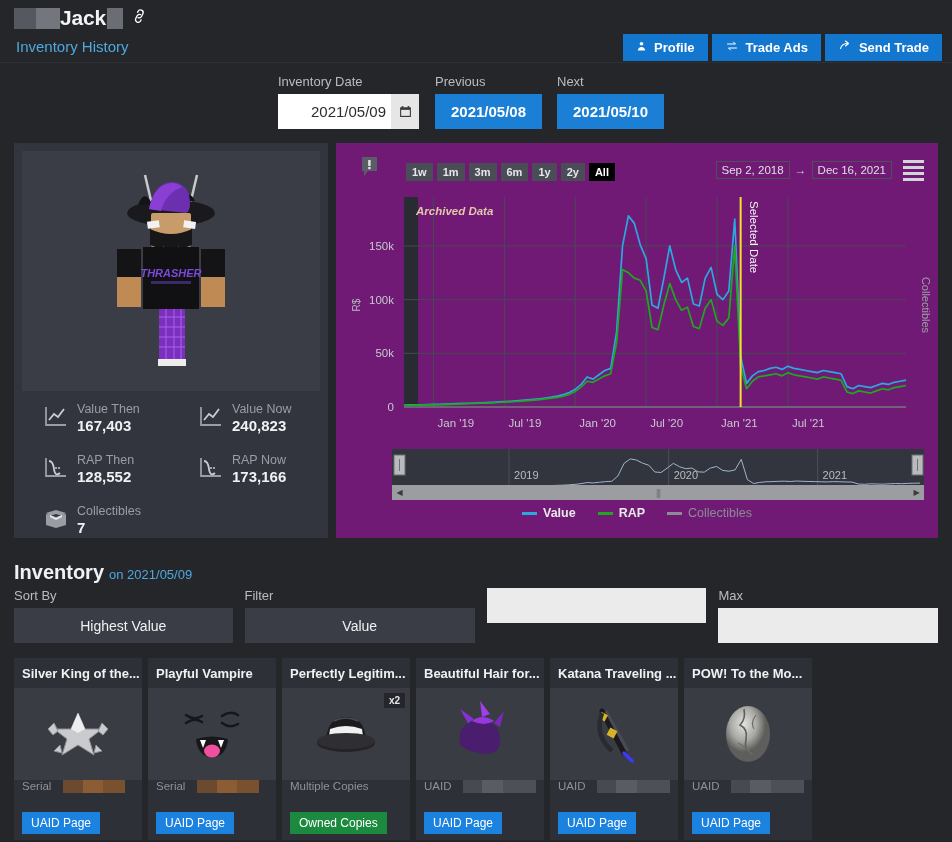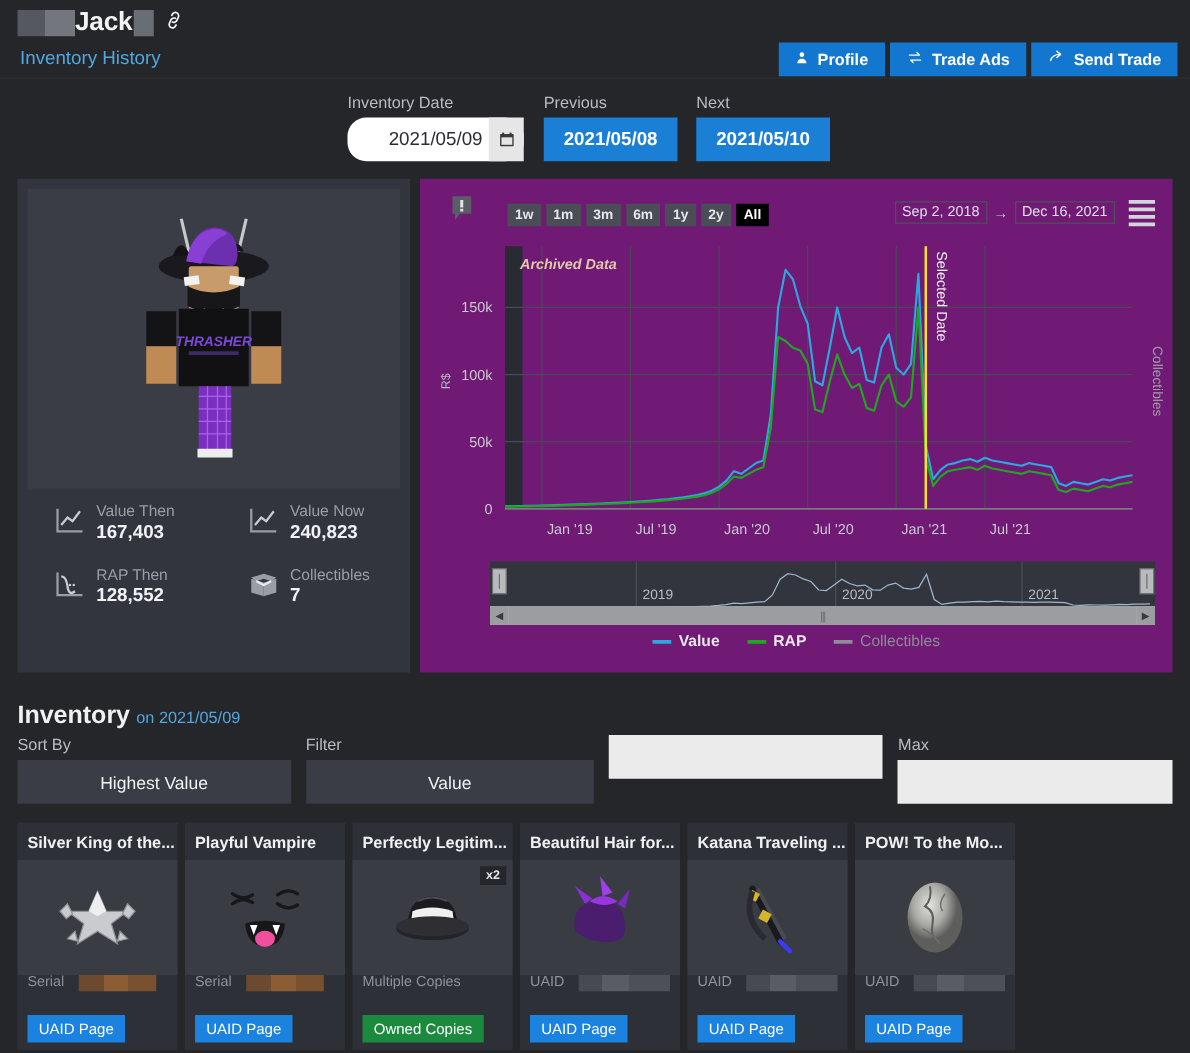--- a/index.html
+++ b/index.html
@@ -35,21 +35,21 @@
 
   .hr-top { position:absolute; left:0; top:62px; width:952px; height:1px; background:#2d3035; }
 
   
   .date-row { position:absolute; left:278px; top:74px; display:flex; align-items:flex-end; gap:0; }
   .dcol { display:flex; flex-direction:column; }
   .dlabel { font-size:13px; color:#b9bcc2; margin-bottom:5px; }
   .dateinput {
     width:141px; height:35px; background:#fff; color:#2b2d31;
     display:flex; align-items:center; justify-content:center;
-    font-size:15px; position:relative; cursor:text;border-radius:15px;
+    font-size:15px; position:relative; cursor:text;
   }
   .cal-box {
     position:absolute; right:0; top:0; width:28px; height:35px;
     background:#e6e6e6; display:flex; align-items:center; justify-content:center;
     cursor:pointer; font-size:13px; color:#333;
   }
   .dcol.prev { margin-left:16px; }
   .dcol.next { margin-left:15px; }
   .dbtn {
     width:107px; height:35px; background:#1b7fd6; color:#fff; border:none;
@@ -313,20 +313,34 @@
                 <circle cx="15" cy="12" r="1" fill="#c9ccd2" stroke="none"></circle>
               </svg>
           </span>
           <div>
             <div class="sl">RAP Then</div>
             <div class="sv">128,552</div>
           </div>
         </div>
         <div class="stat">
           <span class="sicon">
+            <svg width="24" height="22" viewBox="0 0 24 22" fill="none" stroke="#9a9da4" stroke-width="1.8">
+                <path d="M2 2v18h20"></path>
+                <path d="M5 5q4 0 5 8t6 4" stroke="#c9ccd2" fill="none"></path>
+                <circle cx="12" cy="12" r="1" fill="#c9ccd2" stroke="none"></circle>
+                <circle cx="15" cy="12" r="1" fill="#c9ccd2" stroke="none"></circle>
+              </svg>
+          </span>
+          <div>
+            <div class="sl">RAP Now</div>
+            <div class="sv">173,166</div>
+          </div>
+        </div>
+        <div class="stat">
+          <span class="sicon">
             <svg width="24" height="22" viewBox="0 0 24 22" fill="#9a9da4">
                 <path d="M2 6l10-3 10 3-4 3-6-2-6 2z"></path>
                 <path d="M2 7v11l10 3V10z"></path>
                 <path d="M22 7v11l-10 3V10z"></path>
                 <path d="M6 8l6 3 6-3v2l-6 3-6-3z" fill="#e9eaec"></path>
               </svg>
           </span>
           <div>
             <div class="sl">Collectibles</div>
             <div class="sv">7</div>

